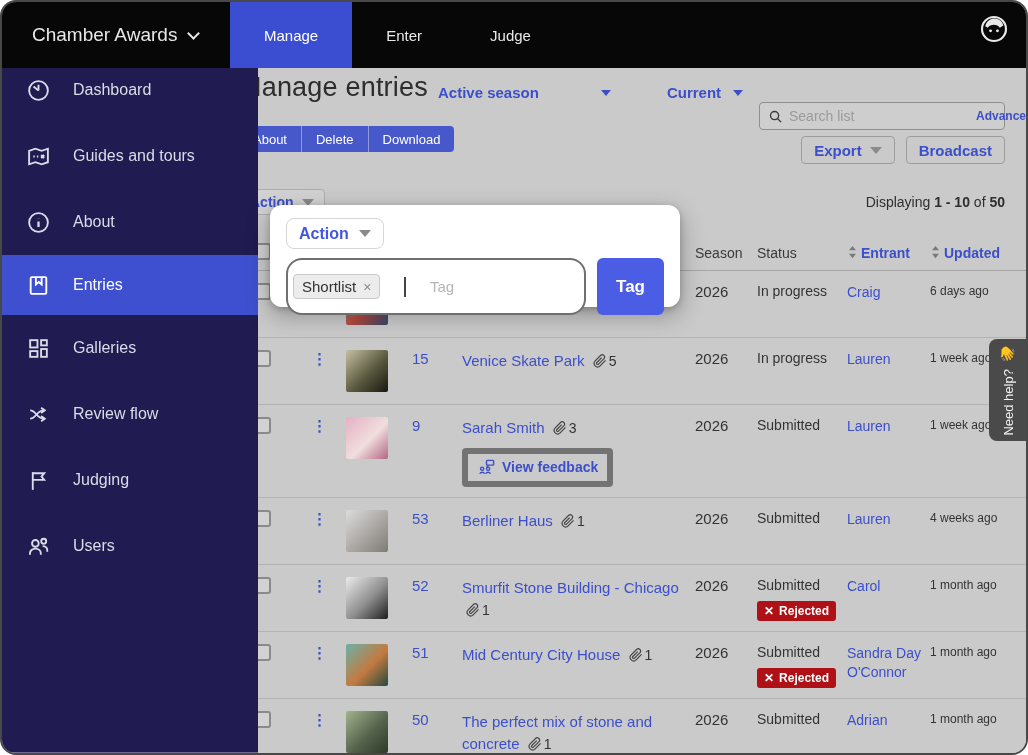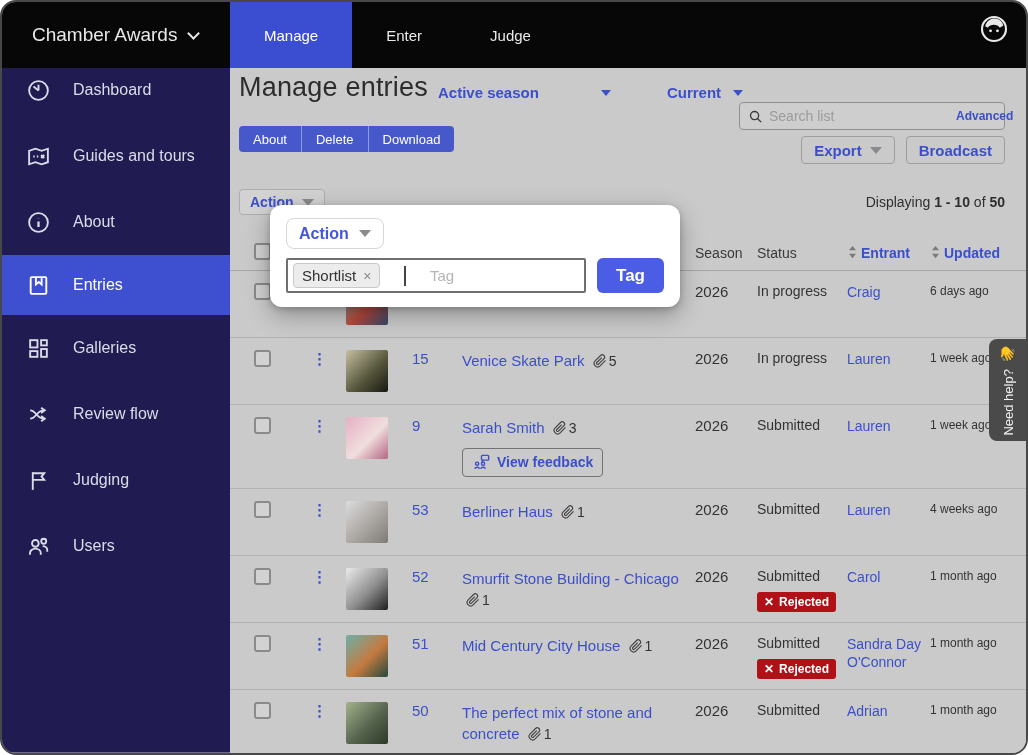--- a/index.html
+++ b/index.html
@@ -10,38 +10,38 @@
   
   .topbar{ position:absolute; top:0; left:0; right:0; height:66px; background:#070707; display:flex; align-items:stretch; z-index:5;}
   .brand{ width:228px; display:flex; align-items:center; gap:12px; padding-left:30px; color:#e8e8e8; font-size:19px; }
   .chev{ width:9px; height:9px; border-right:2px solid #e8e8e8; border-bottom:2px solid #e8e8e8; transform:rotate(45deg); margin-top:-4px;}
   .tabs{ display:flex; align-items:stretch; }
   .tab{ display:flex; align-items:center; padding:0 34px; color:#e9e9e9; font-size:15px; cursor:pointer;}
   .tab.active{ background:#3b4ed2; color:#fff; }
   .avatar{ position:absolute; right:16px; top:11px; width:32px; height:32px; color:#e8e8e8;}
 
   
-  .sidebar{ position:absolute; top:55px; left:0; width:228px; bottom:0; background:#201b51; color:#dcdce8;
+  .sidebar{ position:absolute; top:55px; left:0; width:256px; bottom:0; background:#201b51; color:#dcdce8;
             display:flex; flex-direction:column; z-index:4;}
   .side-item{ height:66px; display:flex; align-items:center; gap:22px; padding-left:24px; font-size:16px; cursor:pointer;}
   .side-item.active{ background:#3e50cf; color:#ffffff; height:60px;}
   .side-item .ic{ width:25px; height:25px; flex:0 0 25px; }
   .side-spacer{ flex:1; }
   .side-divider{ height:1px; background:rgba(255,255,255,0.35); margin:0; }
   .side-settings{ height:68px; }
 
   
   .content{ position:absolute; left:228px; top:55px; right:0; bottom:0; background:#cacaca; }
   .page-title{ position:absolute; left:9px; top:15px; font-size:27px; color:#2d2d2d; font-weight:400; letter-spacing:.2px;}
   .filters{ position:absolute; left:208px; top:27px; display:flex; align-items:center; color:#3c4fca; font-size:15px; font-weight:700;}
   .caret-blue{ width:0;height:0;border-left:5px solid transparent;border-right:5px solid transparent;border-top:6px solid #3c4fca; display:inline-block;}
   .caret-gray{ width:0;height:0;border-left:6px solid transparent;border-right:6px solid transparent;border-top:7px solid #8a8a8a; display:inline-block;}
   .filters .gap1{ margin-left:62px; } .filters .gap2{ margin-left:56px; } .filters .gap3{ margin-left:12px; }
 
-  .searchbox{ position:absolute; right:21px; top:45px; width:266px; height:28px; border:1px solid #8f8f8f; border-radius:4px;
+  .searchbox{ position:absolute; right:21px; top:45px; width:246px; height:28px; border:1px solid #8f8f8f; border-radius:4px;
               display:flex; align-items:center; padding:0 8px; gap:6px; background:#cecece;}
   .searchbox svg{ width:15px; height:15px; color:#3a3a3a; flex:0 0 15px;}
   .searchbox input{ border:none; outline:none; background:transparent; flex:1; font-size:14px; color:#3a3a3a; font-family:inherit;}
   .searchbox input::placeholder{ color:#9b9b9b; }
   .adv{ color:#3c4fca; font-size:12px; font-weight:700; cursor:pointer;}
 
   .bulk{ position:absolute; left:9px; top:69px; display:flex; background:#4658ca; border-radius:4px; overflow:hidden; height:26px;}
   .bulk button{ background:transparent; border:none; color:#fff; font-size:13px; padding:0 14px; cursor:pointer; font-family:inherit;}
   .bulk button + button{ border-left:1px solid rgba(255,255,255,.4); }
 
@@ -70,31 +70,31 @@
   .id-link, .title-link{ color:#3c4fca; font-size:15px; text-decoration:none; cursor:pointer;}
   .title-cell{ font-size:15px; color:#333; line-height:1.45;}
   .attach{ white-space:nowrap; color:#333; font-size:14px; margin-left:4px;}
   .attach svg{ width:14px; height:14px; vertical-align:-2px; color:#444; margin-right:2px;}
   .season-cell,.status-cell{ font-size:14px; color:#333; }
   .season-cell{ font-size:15px; }
   .entrant-cell a{ color:#3c4fca; font-size:14px; text-decoration:none; cursor:pointer; line-height:1.35;}
   .updated-cell{ font-size:12px; color:#333; line-height:1.35; }
   .badge-rej{ display:inline-flex; align-items:center; gap:5px; background:#b01116; color:#fff; font-size:12px; font-weight:700;
               border-radius:3px; padding:3px 7px; margin-top:8px;}
-  .fb-btn{ display:inline-flex; align-items:center; gap:6px; border:1px solid #737373; background:transparent; border-radius:4px;
+  .fb-btn{ display:inline-flex; align-items:center; gap:6px; border:6px solid #737373; background:transparent; border-radius:4px;
            color:#3c4fca; font-size:14px; font-weight:700; padding:4px 9px; margin-top:9px; cursor:pointer; font-family:inherit;}
   .fb-btn svg{ width:19px; height:19px; }
 
   
   .popup{ position:absolute; left:268px; top:203px; width:410px; height:102px; background:#ffffff; border-radius:12px;
           box-shadow:0 8px 24px rgba(0,0,0,.3), 0 2px 6px rgba(0,0,0,.2); z-index:20; padding:13px 16px;}
   .popup .action-dd{ height:31px; border:1px solid #d6d6d6; border-radius:8px; background:#fff; color:#4356e0; font-size:16px;
           font-weight:700; padding:0 12px; display:inline-flex; align-items:center; gap:10px; cursor:pointer; font-family:inherit;}
   .tagrow{ display:flex; gap:11px; margin-top:9px; align-items:stretch;}
-  .taginput{ flex:1; border:2px solid #6f6f6f; border-radius:2px; background:#fff; display:flex; align-items:center; padding:3px 5px; gap:24px;}
+  .taginput{ flex:1; border:2px solid #6f6f6f; border-radius:16px; background:#fff; display:flex; align-items:center; padding:14px 5px; gap:24px;}
   .chip{ background:#ececec; border:1px solid #c9c9c9; border-radius:4px; font-size:15px; color:#333; padding:3px 8px;
          display:inline-flex; align-items:center; gap:7px; white-space:nowrap;}
   .chip .x{ color:#8a8a8a; font-size:14px; cursor:pointer;}
   .cursor-bar{ width:1.5px; height:20px; background:#444; }
   .tag-ph{ color:#b5b5b5; font-size:15px; }
   .tag-submit{ width:67px; background:#4a5de4; border:none; border-radius:6px; color:#fff; font-size:17px; font-weight:700;
                cursor:pointer; font-family:inherit;}
 
   
   .needhelp{ position:absolute; right:0; top:337px; width:37px; height:102px; background:#4a4a4a; border-radius:8px 0 0 8px;

